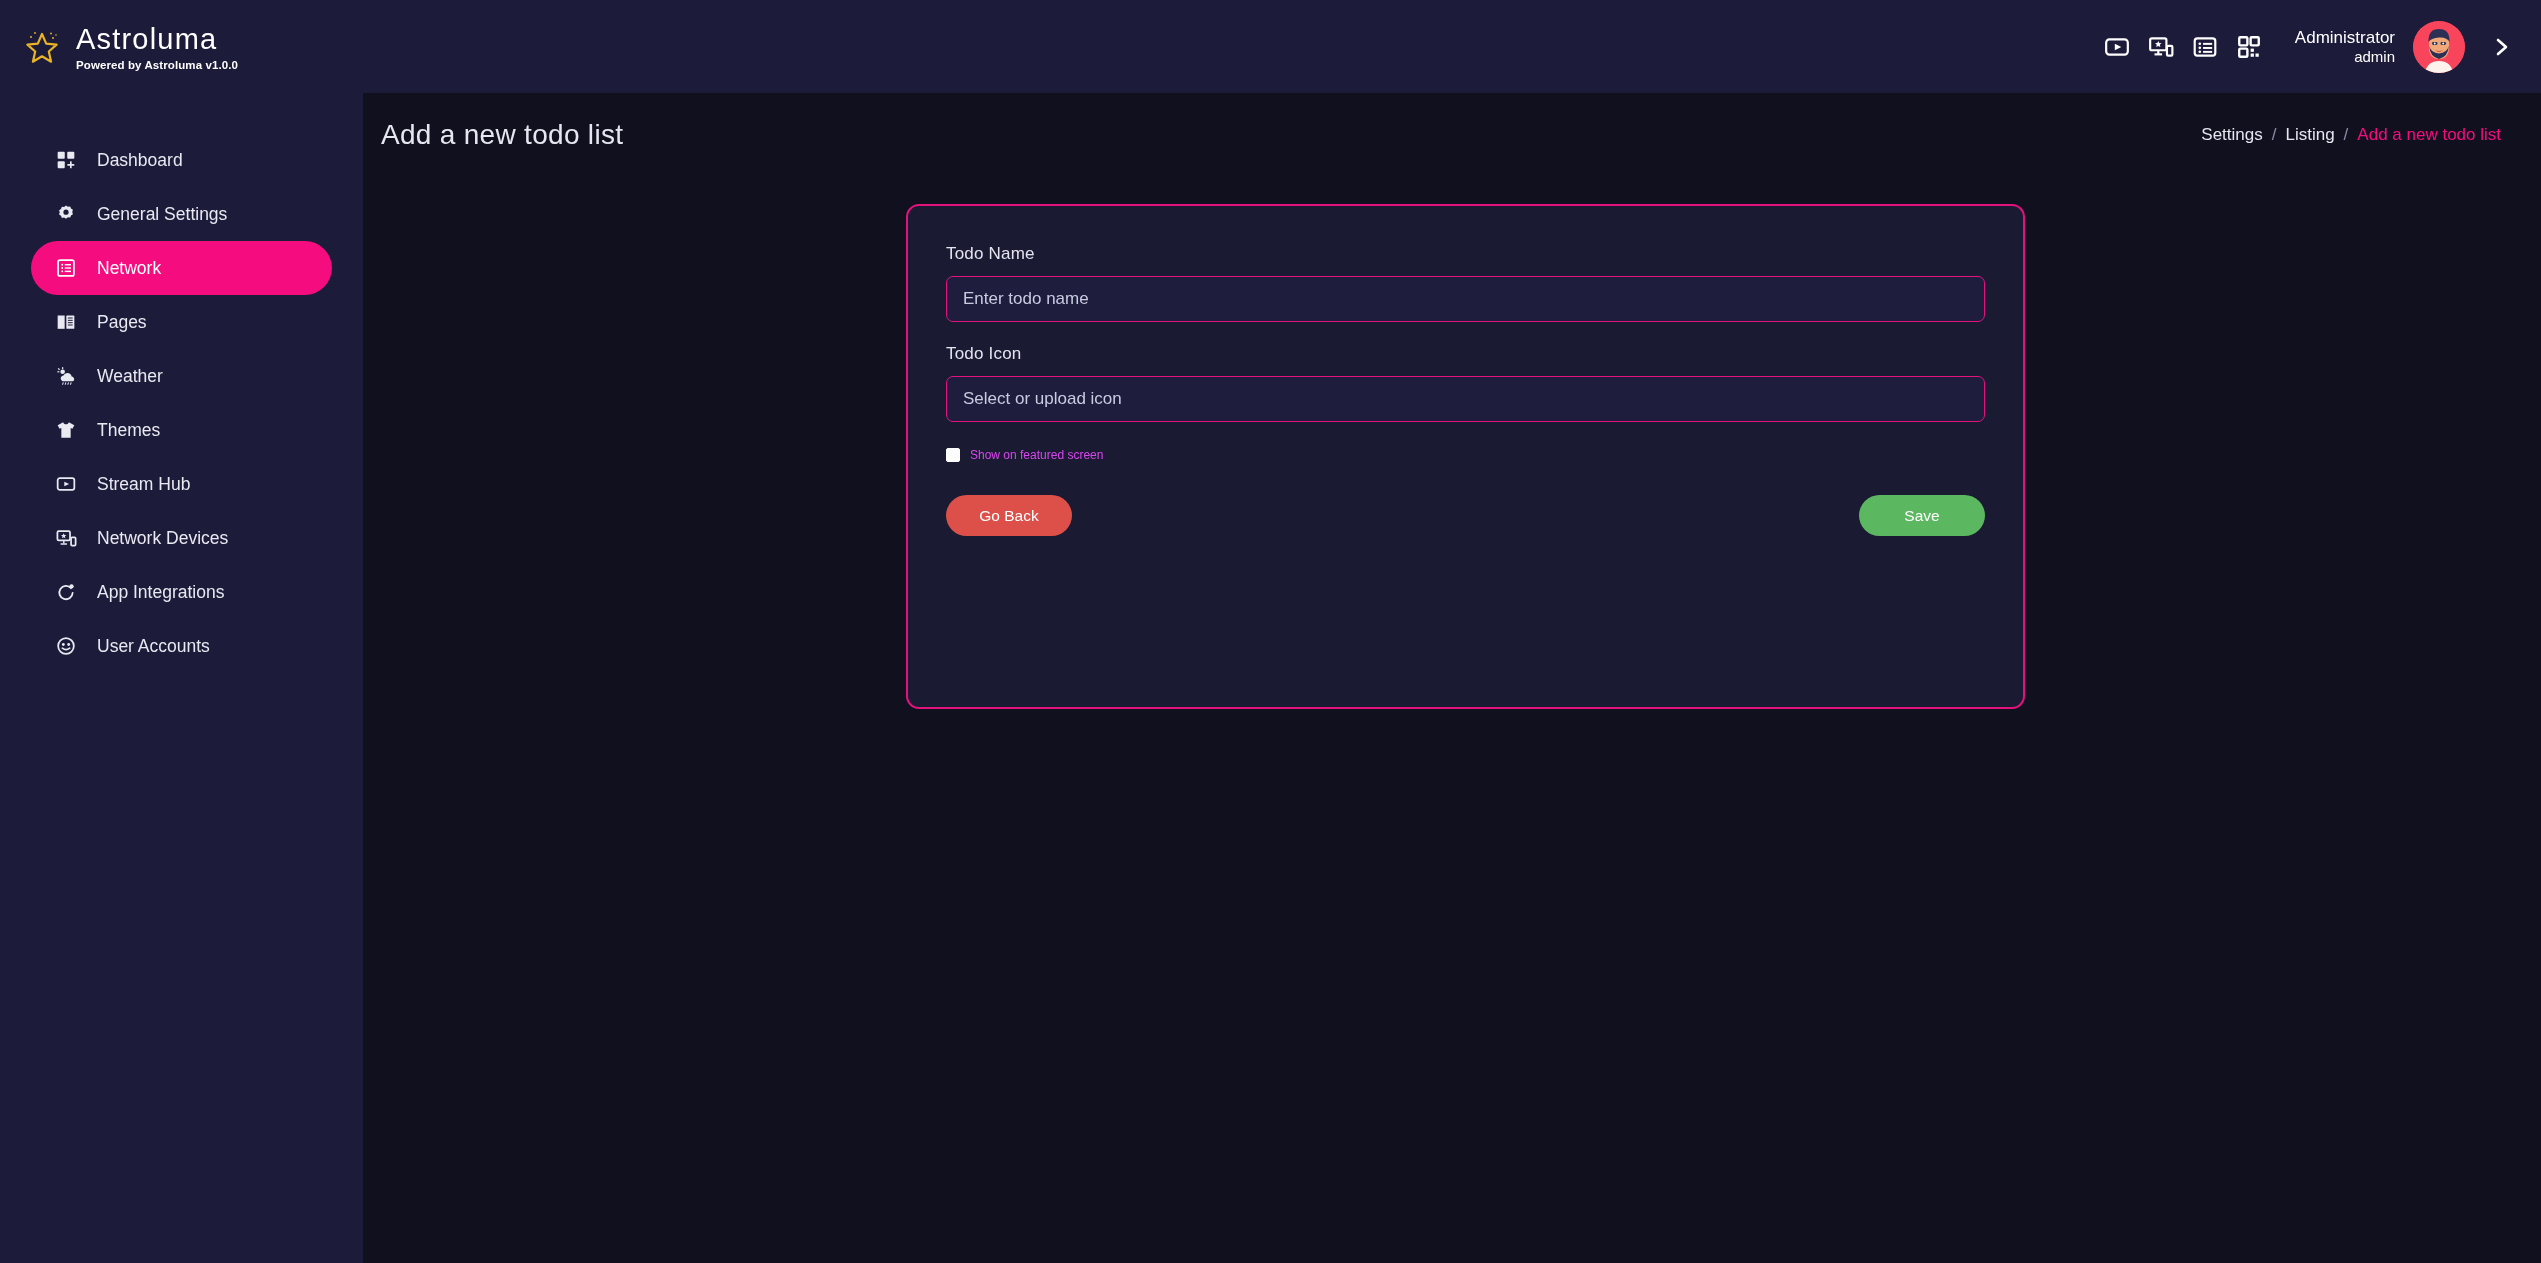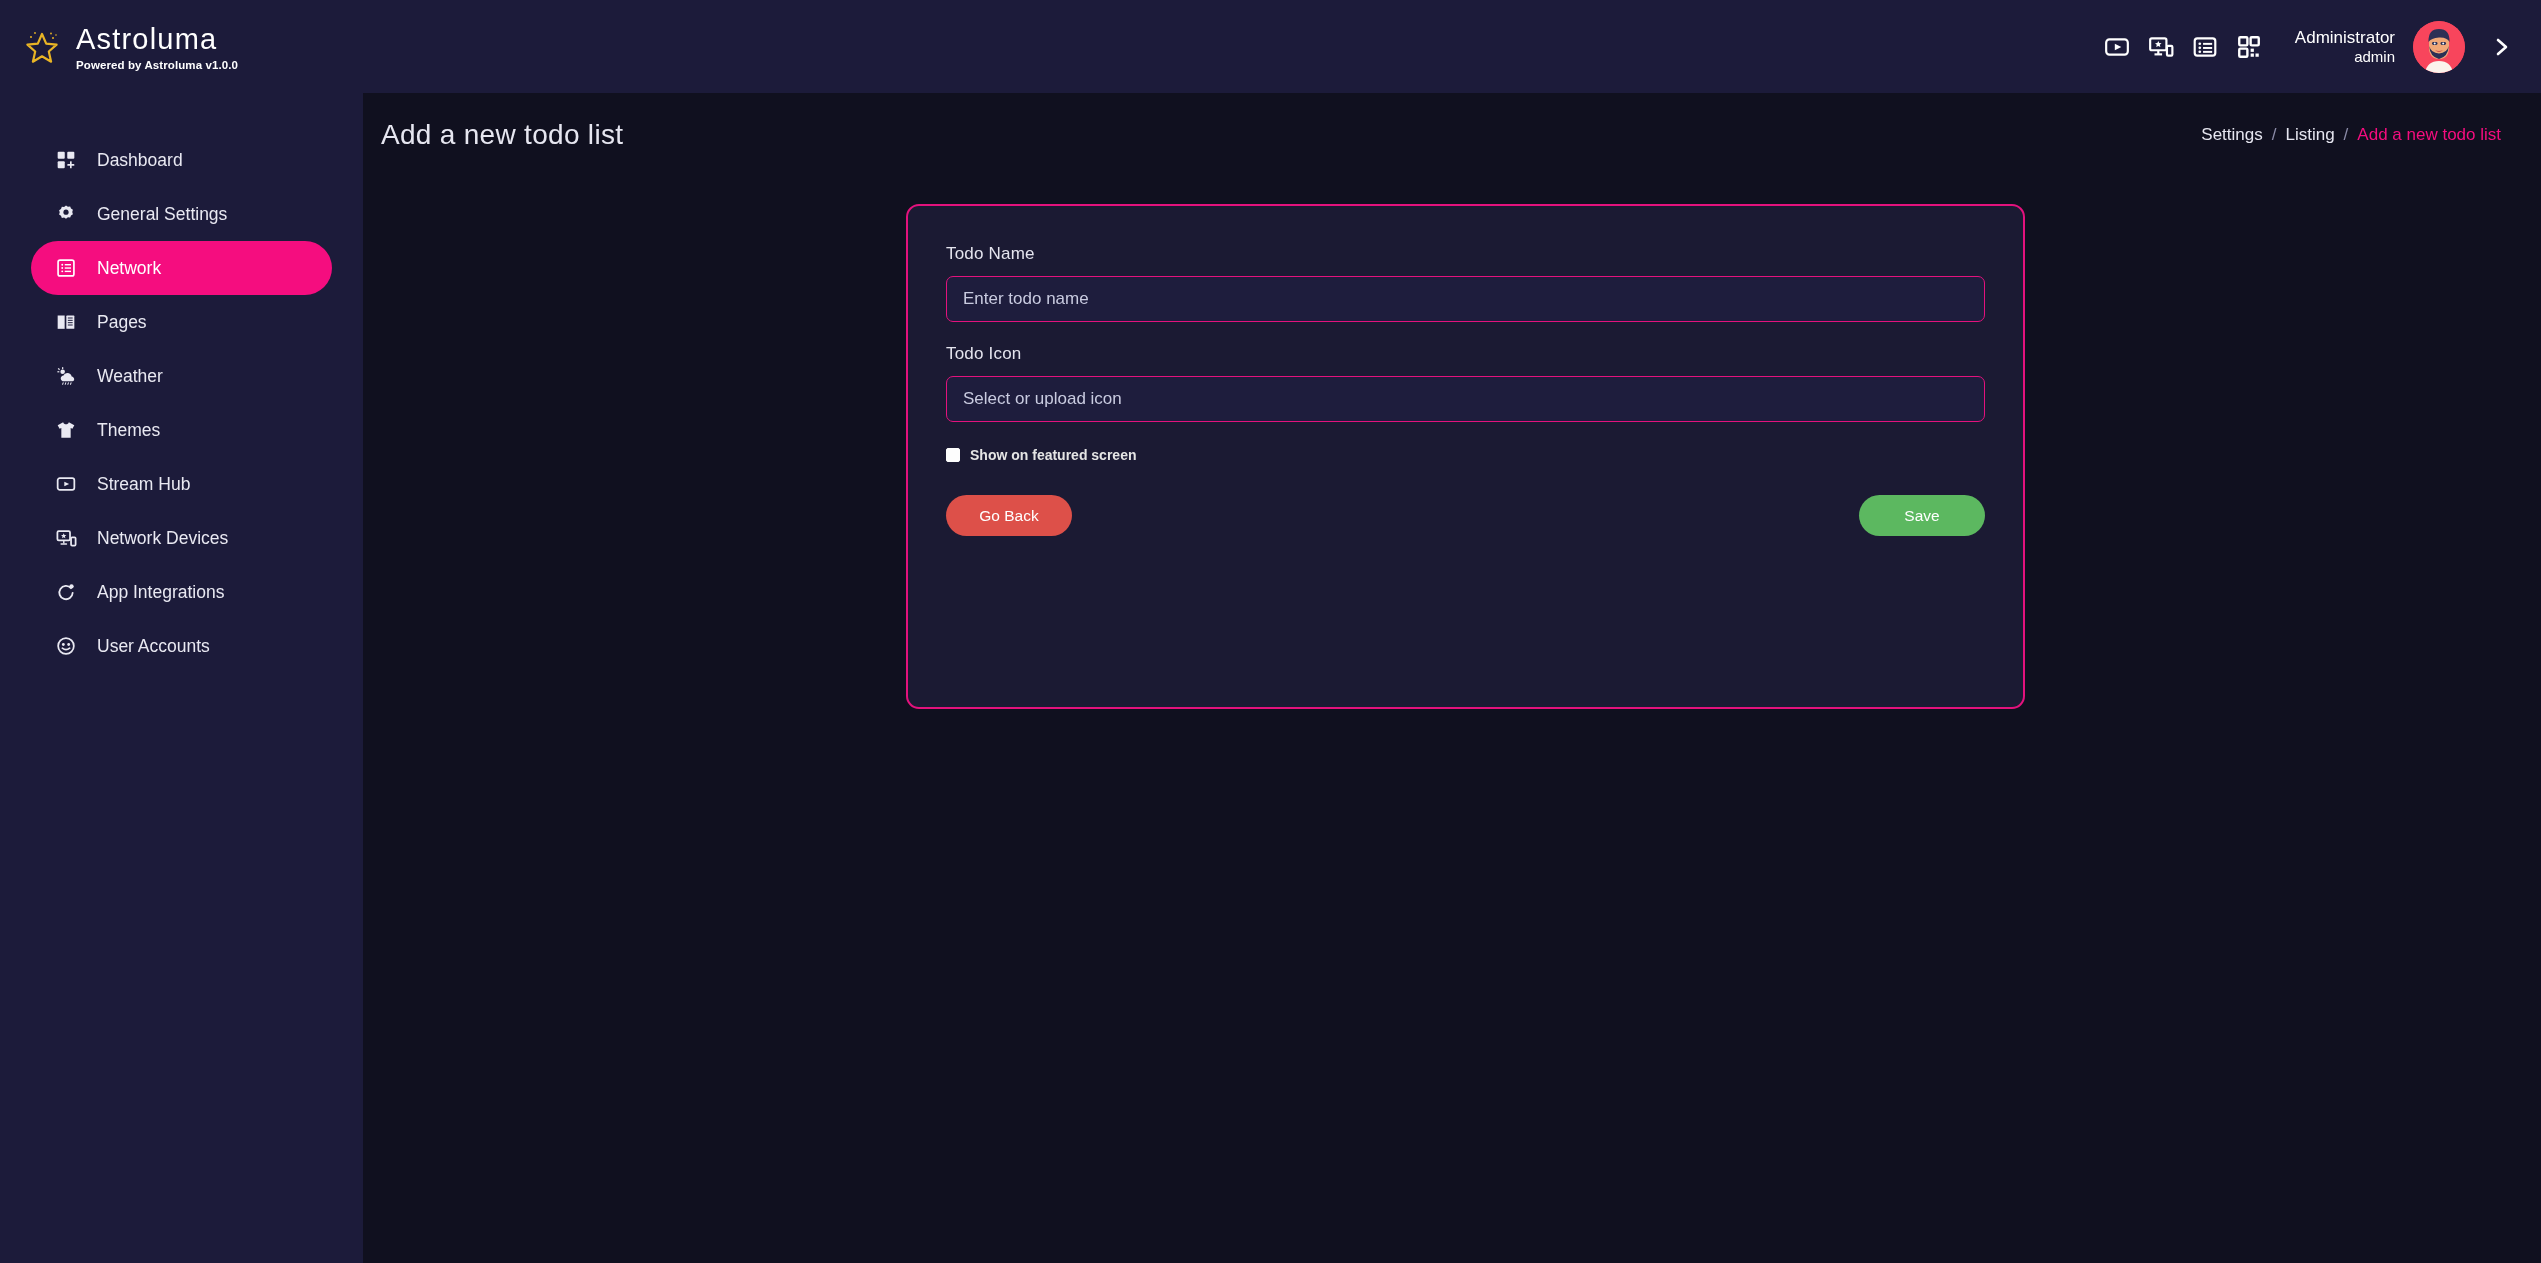--- a/index.html
+++ b/index.html
@@ -185,21 +185,21 @@
     margin-top: 4px;
   }
   .check-row + .check-row { margin-top: 9px; }
   .cb {
     width: 14px; height: 14px;
     flex: 0 0 14px;
     background: #fdfdfd;
     border-radius: 2px;
     border: 1px solid #fdfdfd;
   }
-  .check-label { color: #e5e5e5; font-size: 14px; font-weight: bold; }
+  .check-label { color: #d946ef; font-size: 12px; }
   .btn-row {
     display: flex;
     justify-content: space-between;
     gap: 22px;
     margin-top: 27px;
   }
   .btn {
     border: none;
     border-radius: 22px;
     height: 41px;

